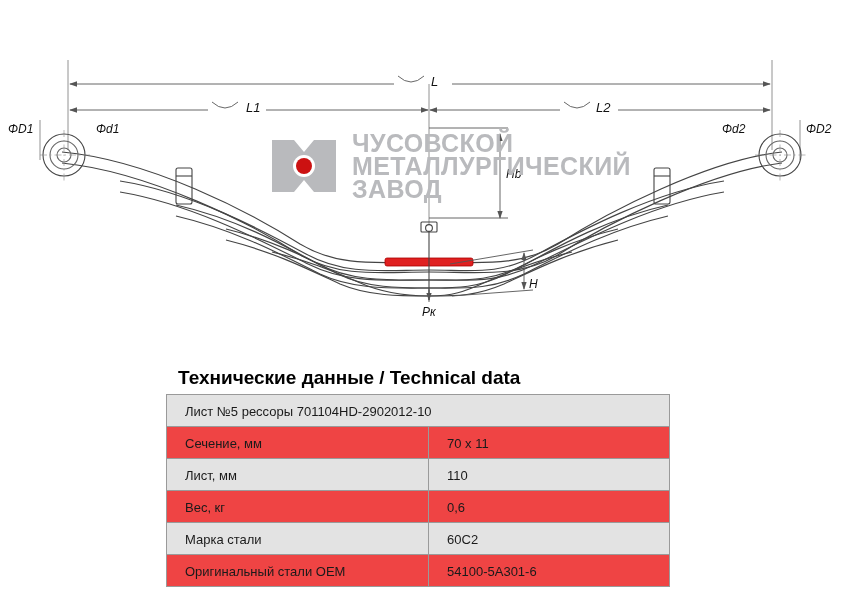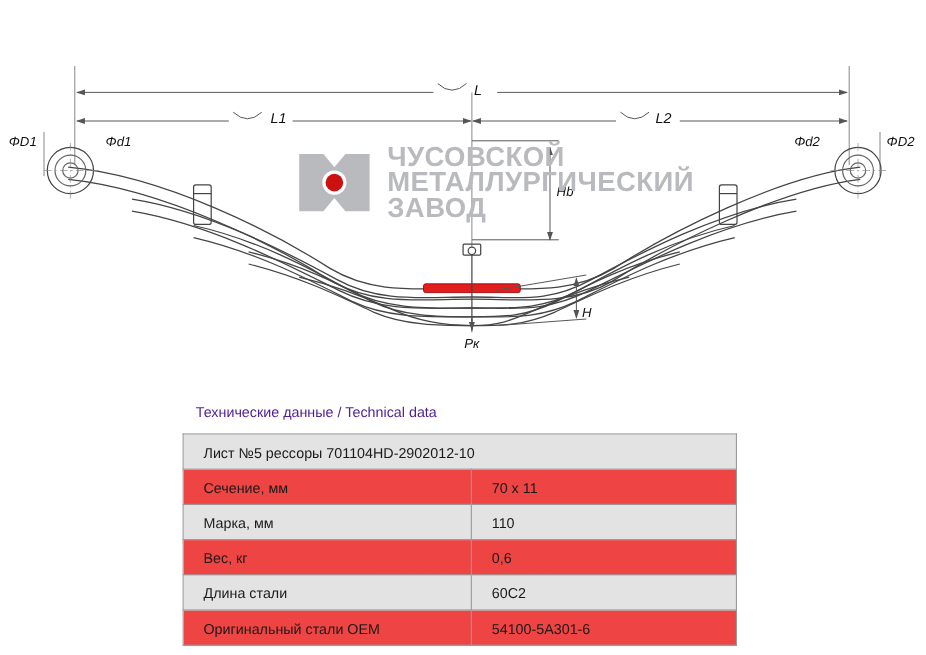--- a/index.html
+++ b/index.html
@@ -53,23 +53,23 @@
     font-size: 52px;
     color: #efefef;
     font-weight: bold;
     letter-spacing: 1px;
     user-select: none;
   }
   .table-title {
     position: absolute;
     left: 178px;
     top: 367px;
-    color: #4c1d95;
-    font-weight: normal;
-    font-size: 13px;
+    color: #000000;
+    font-weight: bold;
+    font-size: 19px;
   }
   table.tech {
     position: absolute;
     left: 166px;
     top: 394px;
     width: 504px;
     border-collapse: collapse;
     font-size: 13px;
     color: #1a1a1a;
   }
@@ -237,29 +237,29 @@
   <table class="tech">
     <tbody>
       <tr class="shaded span-row">
         <td class="col-a" colspan="2">Лист №5 рессоры 701104HD-2902012-10</td>
       </tr>
       <tr class="plain">
         <td class="col-a">Сечение, мм</td>
         <td class="col-b">70 х 11</td>
       </tr>
       <tr class="shaded">
-        <td class="col-a">Марка, мм</td>
+        <td class="col-a">Лист, мм</td>
         <td class="col-b">110</td>
       </tr>
       <tr class="plain">
         <td class="col-a">Вес, кг</td>
         <td class="col-b">0,6</td>
       </tr>
       <tr class="shaded">
-        <td class="col-a">Длина стали</td>
+        <td class="col-a">Марка стали</td>
         <td class="col-b">60С2</td>
       </tr>
       <tr class="plain">
         <td class="col-a">Оригинальный стали OEM</td>
         <td class="col-b">54100-5A301-6</td>
       </tr>
     </tbody>
   </table>
 
 </div>

